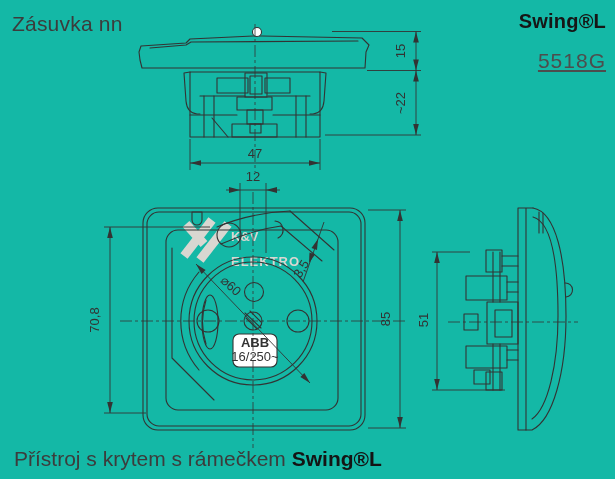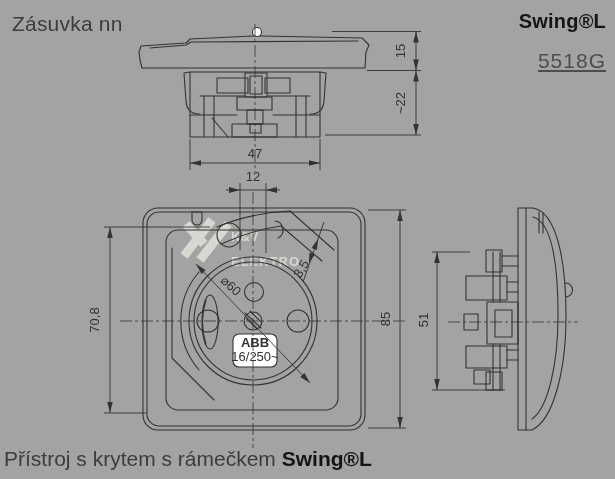--- a/index.html
+++ b/index.html
@@ -1,29 +1,29 @@
 <!DOCTYPE html>
 <html><head>
 <meta charset="utf-8">
 <style>
   html,body{margin:0;padding:0;background:#fff;}
   .page{
-    position:relative;width:615px;height:479px;background:#a3a3a3;overflow:hidden;
+    position:relative;width:615px;height:479px;background:#14b8a6;overflow:hidden;
     font-family:"Liberation Sans",sans-serif;color:#3c3c3c;
   }
   .hdr-left{
     position:absolute;top:12px;left:12px;font-size:21px;color:#3c3c3c;letter-spacing:.2px;
   }
   .hdr-right{
     position:absolute;top:10px;right:9px;text-align:right;
   }
   .hdr-brand{font-size:20px;font-weight:bold;color:#161616;letter-spacing:.2px;}
   .hdr-code{font-size:21px;color:#4d4d4d;margin-top:16px;letter-spacing:1px;text-decoration:underline;}
   .caption{
-    position:absolute;left:4px;top:447px;font-size:21px;color:#3c3c3c;white-space:nowrap;
+    position:absolute;left:14px;top:447px;font-size:21px;color:#3c3c3c;white-space:nowrap;
   }
   .caption .cap-brand{font-weight:bold;color:#141414;}
   svg.drawing{position:absolute;top:0;left:0;}
   svg .ln{stroke:#333;stroke-width:1.1;fill:none;stroke-linecap:round;stroke-linejoin:round;}
   svg .lnw{stroke:#333;stroke-width:1.1;fill:#fff;stroke-linejoin:round;}
   svg .dim{stroke:#333;stroke-width:.9;fill:none;}
   svg .cl{stroke:#333;stroke-width:.8;fill:none;stroke-dasharray:12 3 3 3;}
   svg text{font-family:"Liberation Sans","DejaVu Sans",sans-serif;fill:#333;font-size:13px;}
   svg .wm{fill:#d9d7d1;font-weight:bold;}
   svg .wml{stroke:#d9d7d1;stroke-width:9;fill:none;}

